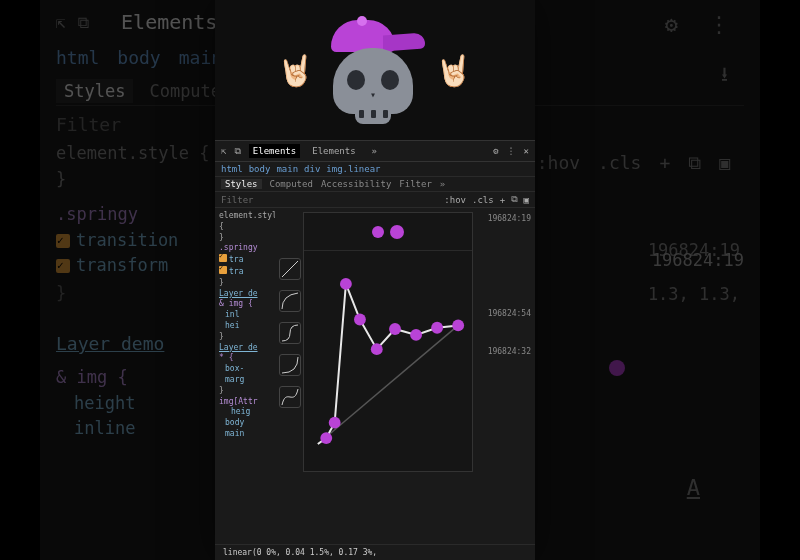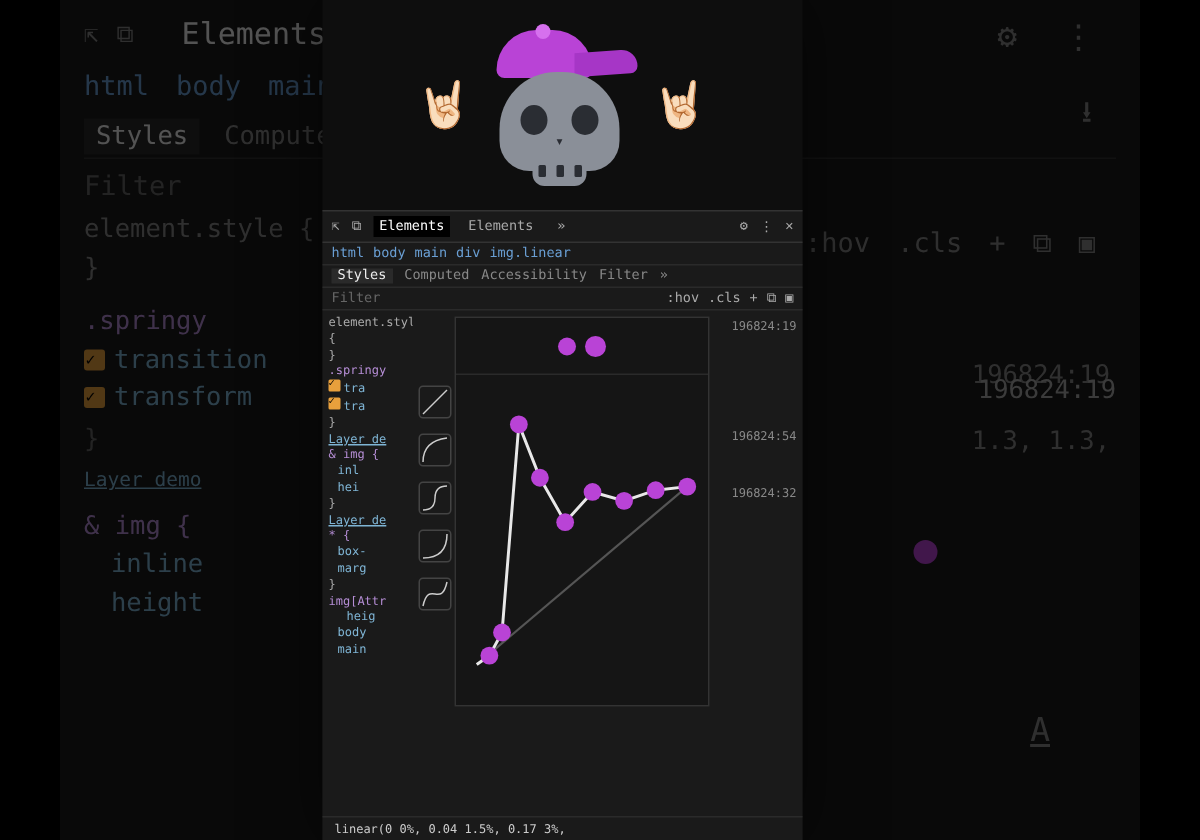--- a/index.html
+++ b/index.html
@@ -27,21 +27,21 @@
 .bg-tab { font-size: 18px; color: #6a9fd4; }
 .bg-subtab-row { display: flex; gap: 16px; height: 30px; align-items: center; margin-top: 4px; border-bottom: 1px solid #333; }
 .bg-subtab { font-size: 17px; color: #888; }
 .bg-subtab.active { color: #eee; background:#2a2a2a; padding: 2px 8px; }
 .bg-filter { font-size: 18px; color: #666; margin-top: 8px; }
 .bg-code { font-size: 17px; color: #888; margin-top: 6px; line-height: 1.5; }
 .bg-selector { color: #b68ed6; }
 .bg-prop { color: #7fb5d5; }
 .bg-check { display:inline-block; width:14px; height:14px; background:#e8a03c; border-radius:2px; margin-right:6px; vertical-align:middle; position:relative;}
 .bg-check::after{content:"✓"; color:#000; font-size:11px; position:absolute; left:1px; top:-1px;}
-.bg-layer-link { color: #7fb5d5; text-decoration: underline; font-size:13px; margin-top:5px;}
+.bg-layer-link { color: #7fb5d5; text-decoration: underline; font-size:18px; margin-top:24px;}
 .bg-source { position:absolute; right:20px; font-size:17px; color:#888;}
 .bg-right-icons { position:absolute; right:30px; top: 12px; display:flex; gap:30px; font-size:22px; color:#888;}
 .bg-dl { position:absolute; right:32px; top: 60px; font-size:20px; color:#888;}
 .bg-actions { position:absolute; right:30px; top:152px; display:flex; gap:18px; font-size:18px; color:#888;}
 .bg-dot { position:absolute; right:135px; top:360px; width:16px; height:16px; border-radius:50%; background:#b943d6;}
 
 
 .fg-wrap {
   position: absolute;
   left: 215px; top: 0;
@@ -168,22 +168,22 @@
     <div>}</div>
     <div style="margin-top:10px;">
       <span class="bg-selector">.springy</span>
       <span class="bg-source" style="top:238px;">196824:19</span>
     </div>
     <div><span class="bg-check"></span><span class="bg-prop">transition</span></div>
     <div><span class="bg-check"></span><span class="bg-prop">transform</span></div>
     <div style="color:#666;margin-top:2px">}</div>
     <div class="bg-layer-link">Layer demo</div>
     <div style="margin-top:8px"><span class="bg-selector">&amp; img {</span></div>
+    <div style="margin-left:18px"><span class="bg-prop">height</span></div>
     <div style="margin-left:18px"><span class="bg-prop">inline</span></div>
-    <div style="margin-left:18px"><span class="bg-prop">height</span></div>
   </div>
   <span class="bg-title">196824:19</span>
   <span class="bg-source" style="top:284px;">1.3, 1.3,</span>
   <div class="bg-dot"></div>
   <span class="bg-A">A</span>
 </div>
 
 <div class="fg-wrap">
   <div class="skull-zone">
     <span class="hand">🤘🏻</span>
@@ -290,21 +290,21 @@
           </div>
         <div class="curve-thumb">
             <svg viewBox="0 0 20 20">
               <path d="M2 18 C6 0 14 20 18 2" stroke="#ccc" fill="none"></path>
             </svg>
           </div>
       </div>
 
       <div class="src-col">
         <span>196824:19</span>
-        <span style="margin-top:40px">196824:54</span>
+        <span style="margin-top:62px">196824:54</span>
         <span style="margin-top:5px">196824:32</span>
       </div>
 
       <div class="easing-editor">
         <div class="ee-top">
           <div class="dot"></div>
           <div class="dot big"></div>
         </div>
         <div class="ee-graph">
           <svg viewBox="0 0 170 220" id="easing-svg">

